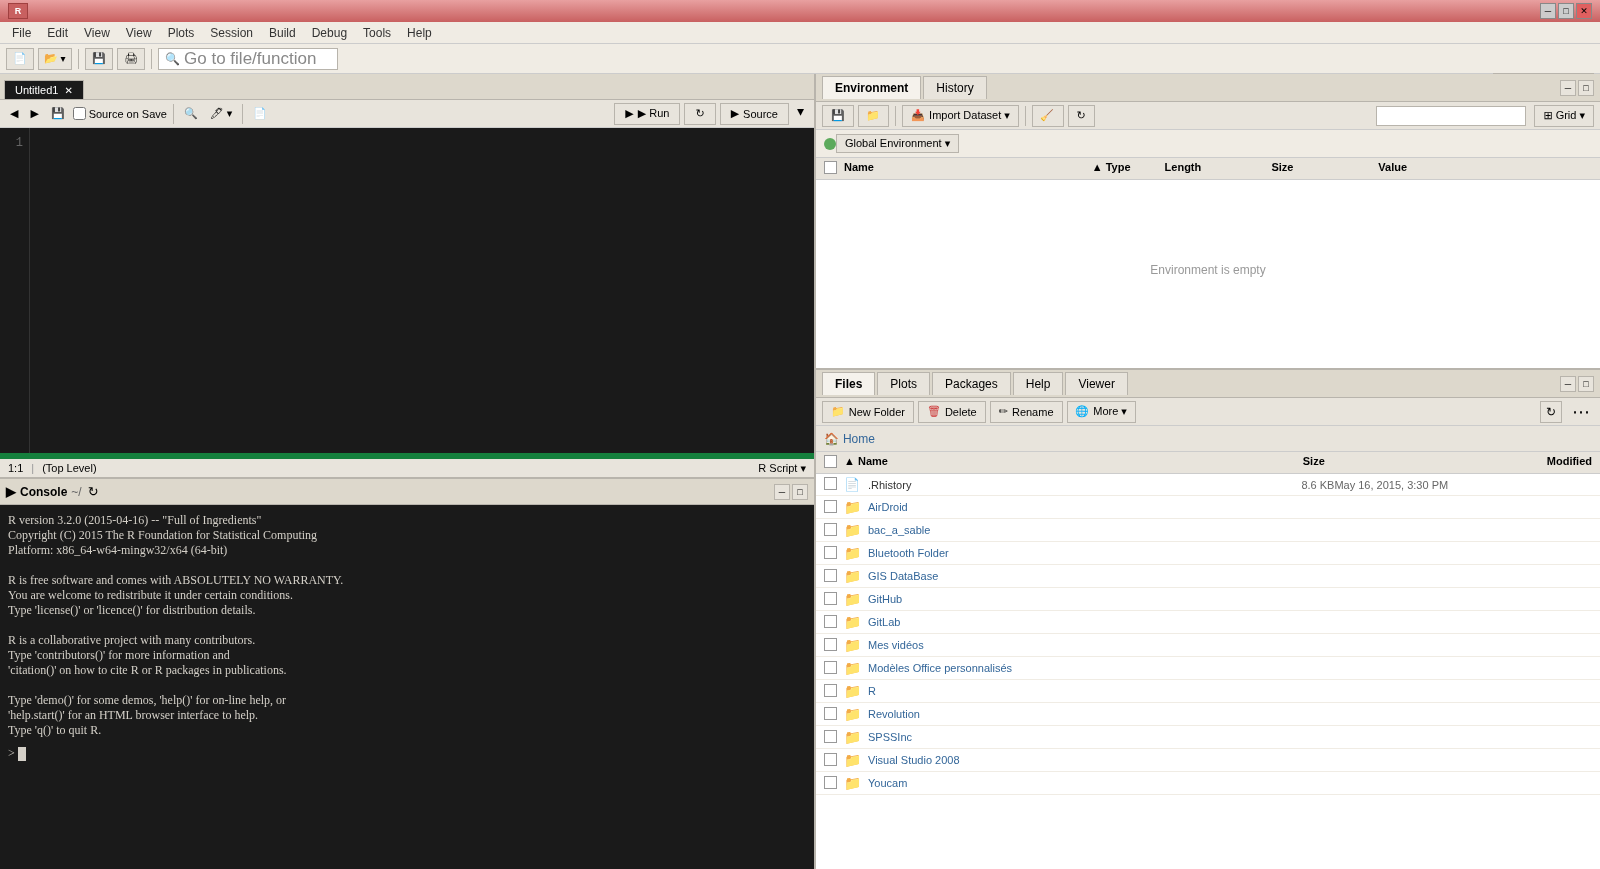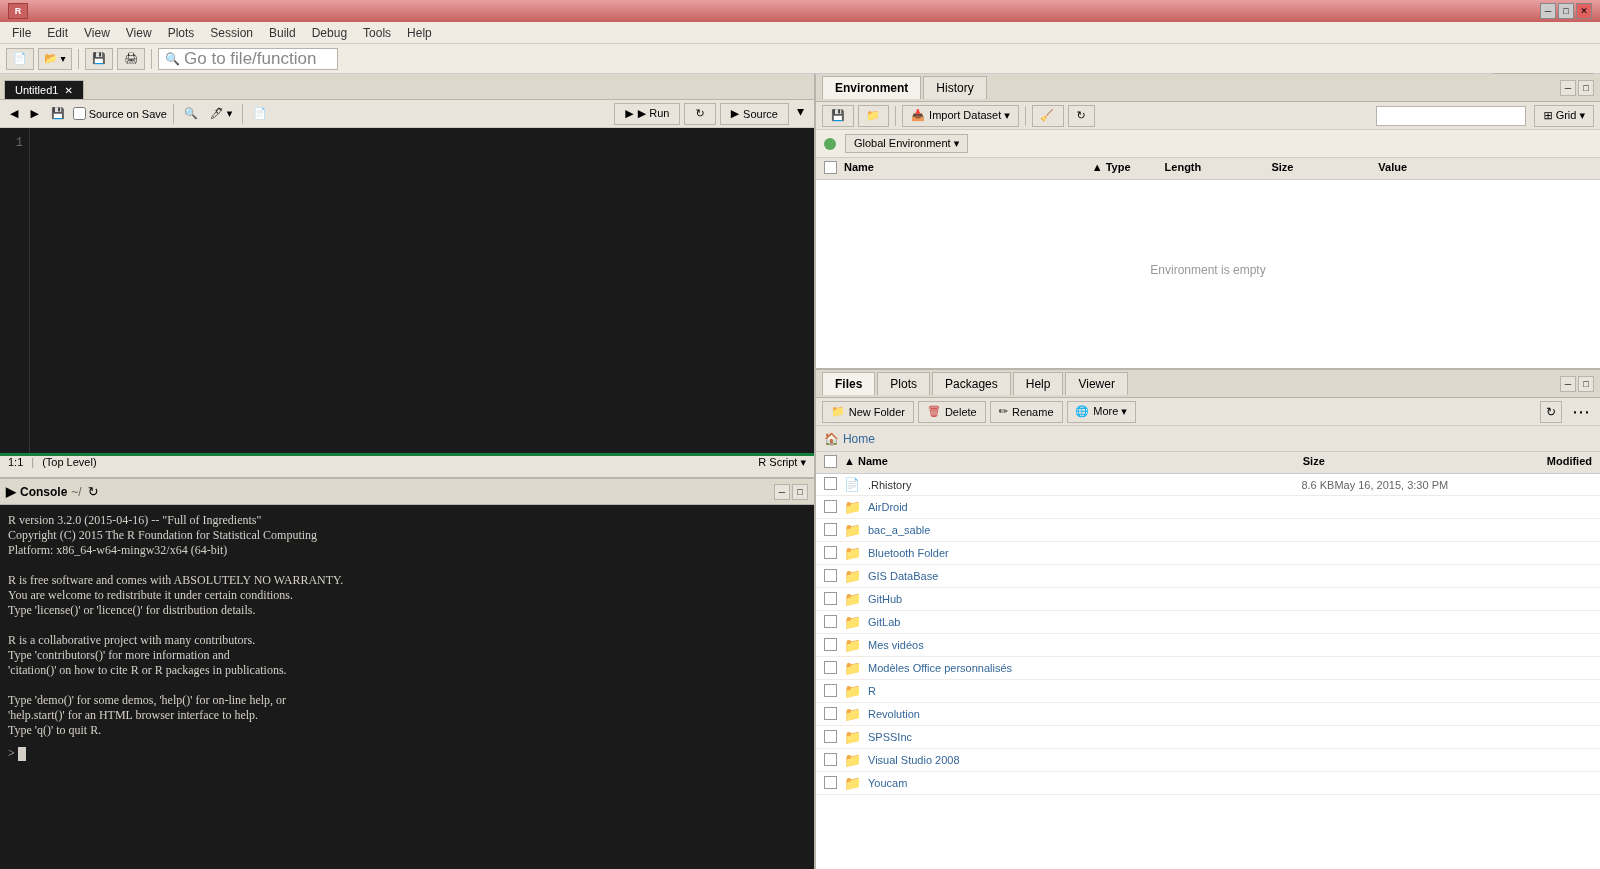--- a/index.html
+++ b/index.html
@@ -34,21 +34,21 @@
     #editor-tabs { background: #ddd8cc; height: 26px; display: flex; align-items: flex-end; padding: 0 4px; border-bottom: 1px solid #b8b4ac; }
     .editor-tab { background: #f5f2ec; border: 1px solid #b8b4ac; border-bottom: none; padding: 3px 10px; font-size: 11px; display: flex; align-items: center; gap: 6px; cursor: pointer; }
     .editor-tab.active { background: #1a1a1a; color: #fff; }
     .tab-close { font-size: 10px; cursor: pointer; }
     #editor-toolbar { background: #e8e4dc; height: 28px; display: flex; align-items: center; padding: 0 6px; gap: 4px; border-bottom: 1px solid #ccc; }
     .ed-btn { background: transparent; border: none; cursor: pointer; padding: 2px 4px; font-size: 11px; display: flex; align-items: center; gap: 2px; }
     .run-btn { background: #e8e4dc; border: 1px solid #b8b4ac; padding: 2px 10px; font-size: 11px; cursor: pointer; height: 22px; display: flex; align-items: center; gap: 4px; margin-left: auto; }
     #editor-content { flex: 1; background: #1a1a1a; display: flex; }
     #line-numbers { background: #1a1a1a; color: #666; padding: 8px 6px; min-width: 30px; text-align: right; font-family: 'Courier New', monospace; font-size: 12px; border-right: 1px solid #333; }
     #editor-text { flex: 1; background: #1a1a1a; color: #d4d0c8; font-family: 'Courier New', monospace; font-size: 12px; padding: 8px; }
-    #editor-status { background: #e8e4dc; height: 24px; display: flex; align-items: flex-start; padding: 0 8px; gap: 8px; border-top: 3px solid #15803d; font-size: 11px; }
+    #editor-status { background: #e8e4dc; height: 24px; display: flex; align-items: center; padding: 0 8px; gap: 8px; border-top: 6px solid #15803d; font-size: 11px; }
     .status-sep { color: #999; }
 
     
     #console-area { height: 390px; display: flex; flex-direction: column; }
     #console-tabs { background: #ddd8cc; height: 26px; display: flex; align-items: center; padding: 0 6px; border-bottom: 1px solid #b8b4ac; }
     #console-content { flex: 1; background: #1a1a1a; color: #d4d0c8; font-family: Liberation Serif, serif; font-size: 12px; padding: 8px; overflow-y: auto; }
     .console-prompt { color: #d4d0c8; }
     .console-cursor { display: inline-block; width: 8px; height: 14px; background: #d4d0c8; animation: blink 1s infinite; vertical-align: middle; }
     @keyframes blink { 0%, 50% { opacity: 1; } 51%, 100% { opacity: 0; } }
 
@@ -57,21 +57,21 @@
 
     
     #env-panel { height: 296px; display: flex; flex-direction: column; border-bottom: 2px solid #b8b4ac; }
     #env-tabs { background: #ddd8cc; height: 28px; display: flex; align-items: center; padding: 0 6px; border-bottom: 1px solid #b8b4ac; }
     .panel-tab { padding: 4px 12px; font-size: 12px; cursor: pointer; background: #e8e4dc; border: 1px solid #b8b4ac; border-bottom: none; margin-right: 2px; }
     .panel-tab.active { background: #f5f2ec; font-weight: bold; }
     #env-toolbar { background: #e8e4dc; height: 28px; display: flex; align-items: center; padding: 0 6px; gap: 4px; border-bottom: 1px solid #ccc; }
     .env-search { margin-left: auto; border: 1px solid #b8b4ac; background: #fff; height: 20px; padding: 0 6px; width: 150px; font-size: 11px; }
     .grid-btn { background: #e8e4dc; border: 1px solid #b8b4ac; padding: 2px 8px; font-size: 11px; cursor: pointer; height: 22px; display: flex; align-items: center; gap: 3px; margin-left: 4px; }
     #env-content { flex: 1; background: #fff; }
-    #env-header { background: #f0ece4; display: flex; align-items: center; padding: 4px 8px; border-bottom: 1px solid #ccc; gap: 9px; }
+    #env-header { background: #f0ece4; display: flex; align-items: center; padding: 4px 8px; border-bottom: 1px solid #ccc; gap: 0; }
     #env-table-header { display: flex; background: #e8e4dc; padding: 3px 8px; border-bottom: 1px solid #ccc; font-size: 11px; font-weight: bold; }
     .th-check { width: 20px; }
     .th-name { flex: 2; }
     .th-type { flex: 1; text-align: center; }
     .th-length { flex: 1; }
     .th-size { flex: 1; }
     .th-value { flex: 2; }
     #env-empty { display: flex; align-items: center; justify-content: center; height: 180px; color: #999; font-size: 12px; text-align: center; }
 
     

